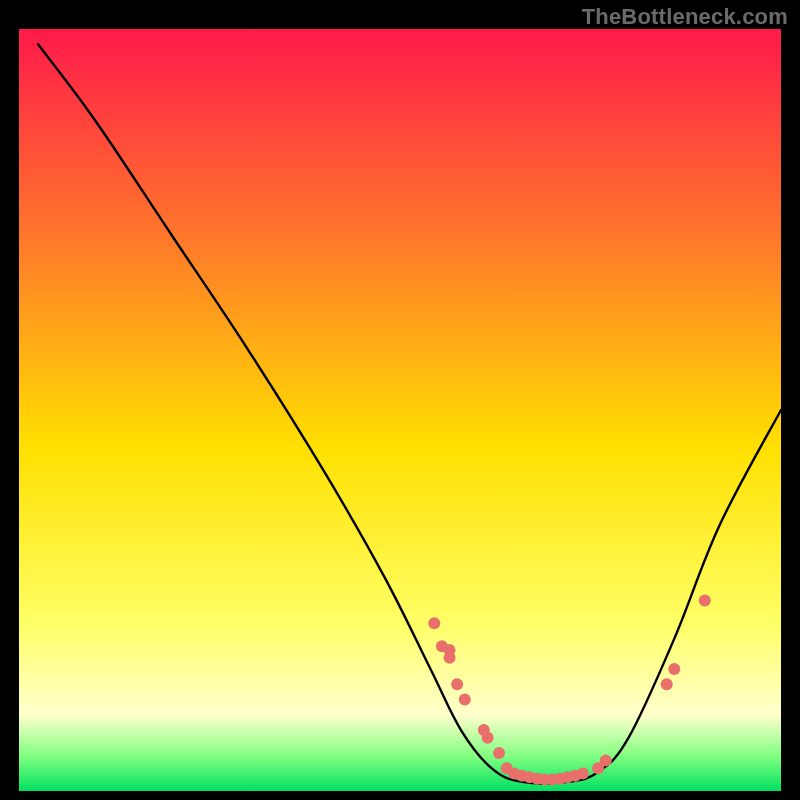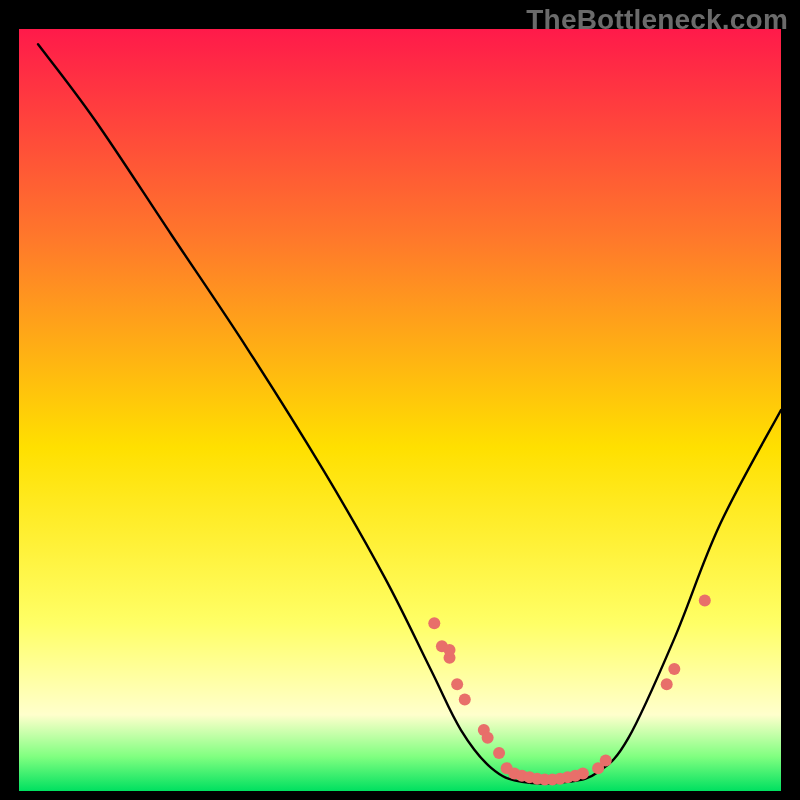--- a/index.html
+++ b/index.html
@@ -13,21 +13,21 @@
   }
   .stage {
     position: relative;
     width: 800px;
     height: 800px;
   }
   .watermark {
     position: absolute;
     top: 4px;
     right: 12px;
-    font-size: 28px;
+    font-size: 22px;
     font-weight: 600;
     color: #6b6b6b;
     letter-spacing: 0.2px;
     z-index: 10;
   }
   .plot-area {
     position: absolute;
     left: 19px;
     top: 29px;
     width: 762px;

